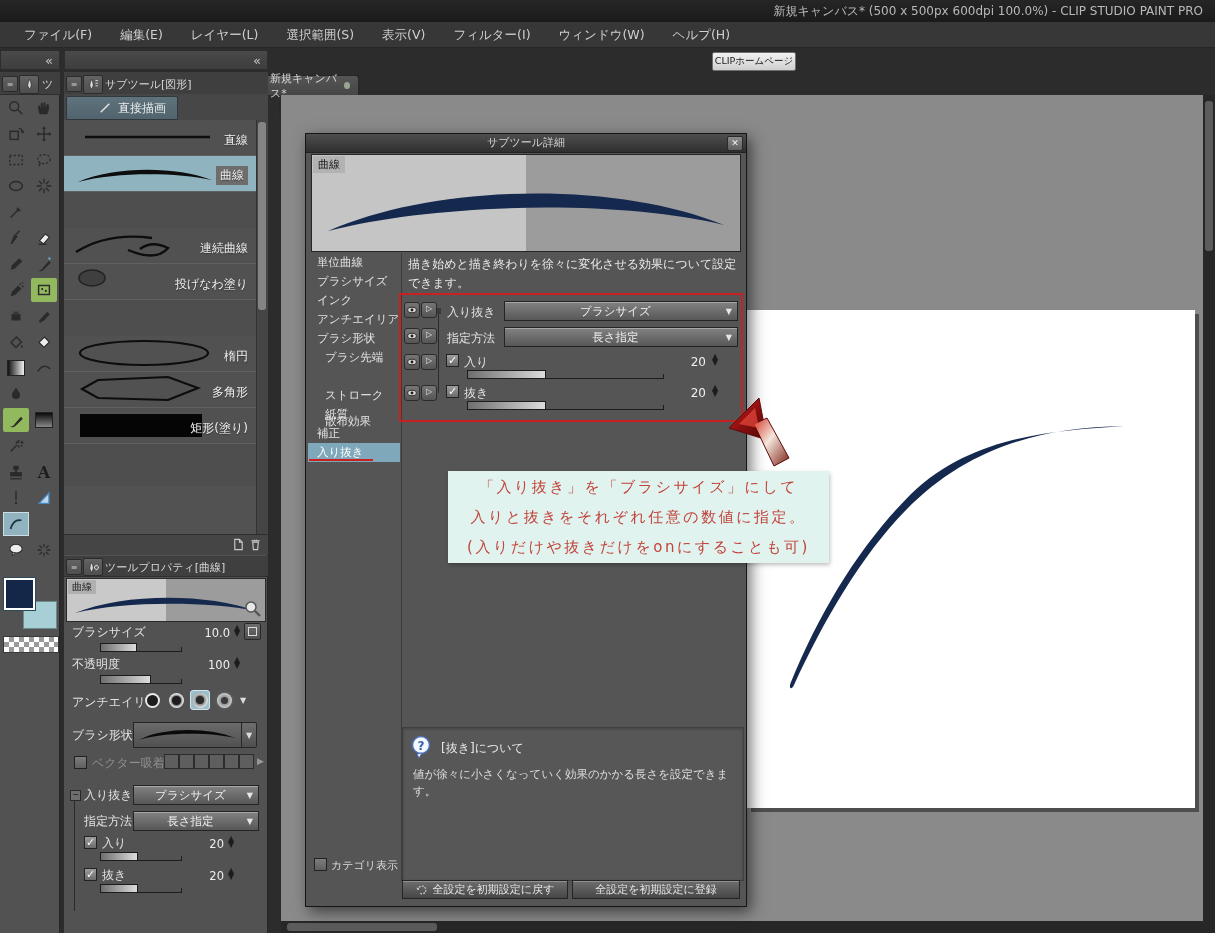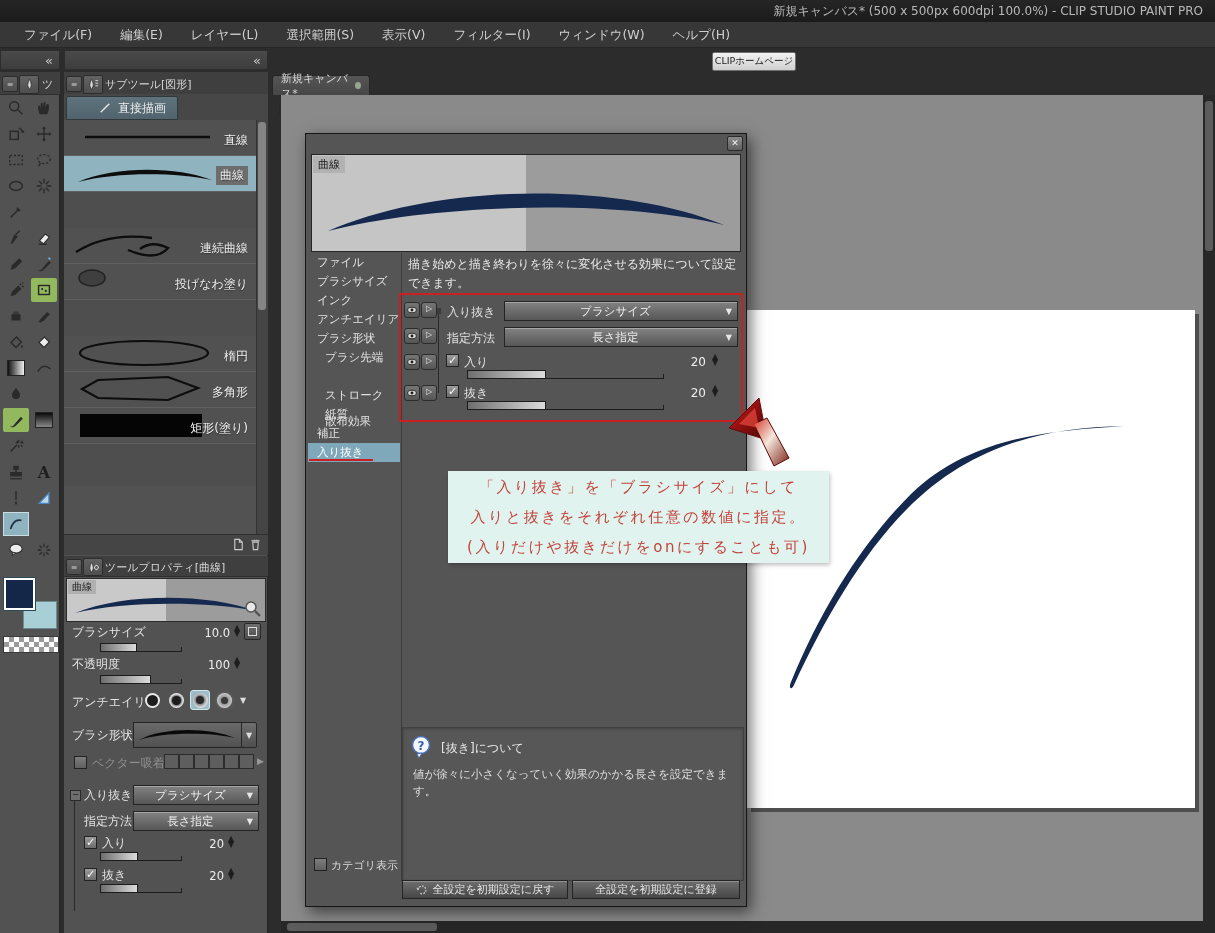--- a/index.html
+++ b/index.html
@@ -218,21 +218,21 @@
       <div class="tbicon" style="left: 754px;">
         <svg viewBox="0 0 20 20" width="18" height="18">
           <path d="M7,3 v11 M13,17 V6" stroke="#5b9bd5" stroke-width="2"></path>
           <polygon points="7,18 4.5,13.5 9.5,13.5" fill="#2a4a6a"></polygon>
           <polygon points="13,2 10.5,6.5 15.5,6.5" fill="#2a4a6a"></polygon>
         </svg>
       </div>
     </div>
   <div class="a homebtn" style="left:712px;top:52px;width:82px;height:17px;">CLIPホームページ</div>
 
-  <div class="a ctab" style="left:272px;top:75px;width:98px;height:20px;">
+  <div class="a ctab" style="left:261px;top:75px;width:98px;height:20px;">
     <span>新規キャンバス*</span>
     <span class="dot"></span>
   </div>
 
   <div class="a" style="left:281px;top:95px;width:922px;height:826px;background:#8a8a8a;"></div>
   <div class="a scroll" style="left:1203px;top:95px;width:12px;height:838px;">
     <div class="a thumb" style="left:2px;top:6px;width:8px;height:150px;"></div>
   </div>
   <div class="a scroll" style="left:281px;top:921px;width:922px;height:12px;">
     <div class="a thumb" style="left:6px;top:2px;width:150px;height:8px;"></div>
@@ -648,31 +648,34 @@
         <span>▼</span>
       </div>
     <div class="a sl" style="left:36px;top:327px;width:82px;height:10px;">
       <div class="tr"></div>
         <div class="tk" style="right:0;"></div>
         <div class="fl" style="width:46%;"></div>
     </div>
   </div>
 
   <div class="a dialog">
+    <div class="dtitle">
+      <span>サブツール詳細</span>
+    </div>
     <div class="dclose" style="left:421px;top:2px;">✕</div>
 
     <div class="a" style="left:5px;top:20px;width:428px;height:96px;border:1px solid #262626;background:linear-gradient(90deg,#c5c5c5 50%,#9c9c9c 50%);">
       <div class="a" style="left:1px;top:1px;background:#b2b2b2;color:#1a1a1a;font-size:11px;padding:1px 5px;">曲線</div>
       <svg class="a" style="left:0;top:0;" width="428" height="94" viewBox="0 0 428 94">
         <path d="M16,76 C125,28 305,26 412,70 C305,44 125,48 16,76 Z" fill="#15294e"></path>
       </svg>
     </div>
 
     <div class="a" id="dialogCats" style="left:2px;top:119px;width:92px;height:600px;">
-        <div class="dlist-item" style="top: 0px;">ファイル</div>
+        <div class="dlist-item" style="top: 0px;">単位曲線</div>
         <div class="dlist-item" style="top: 19px;">ブラシサイズ</div>
         <div class="dlist-item" style="top: 38px;">インク</div>
         <div class="dlist-item" style="top: 57px;">アンチエイリアス</div>
         <div class="dlist-item" style="top: 76px;">ブラシ形状</div>
         <div class="dlist-item ind" style="top: 95px;">ブラシ先端</div>
         <div class="dlist-item ind" style="top: 114px; margin-top: 45px;">散布効果</div>
         <div class="dlist-item ind" style="top: 133px;">ストローク</div>
         <div class="dlist-item ind" style="top: 152px;">紙質</div>
         <div class="dlist-item" style="top: 171px;">補正</div>
         <div class="dlist-item sel" style="top: 190px;">入り抜き</div>

